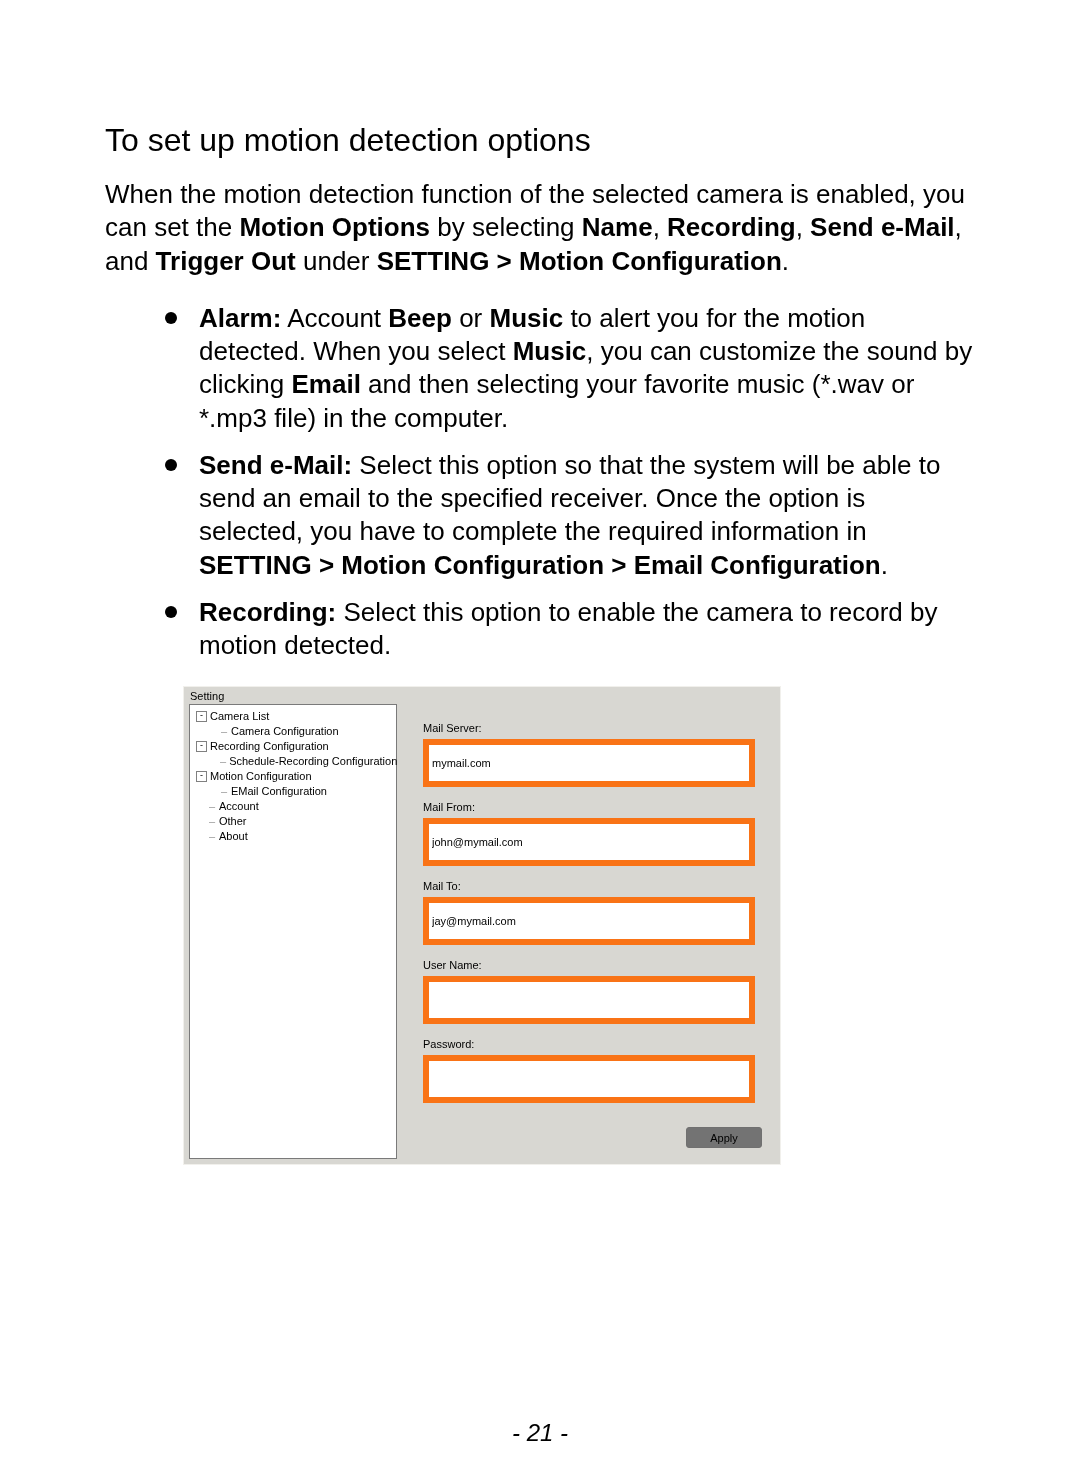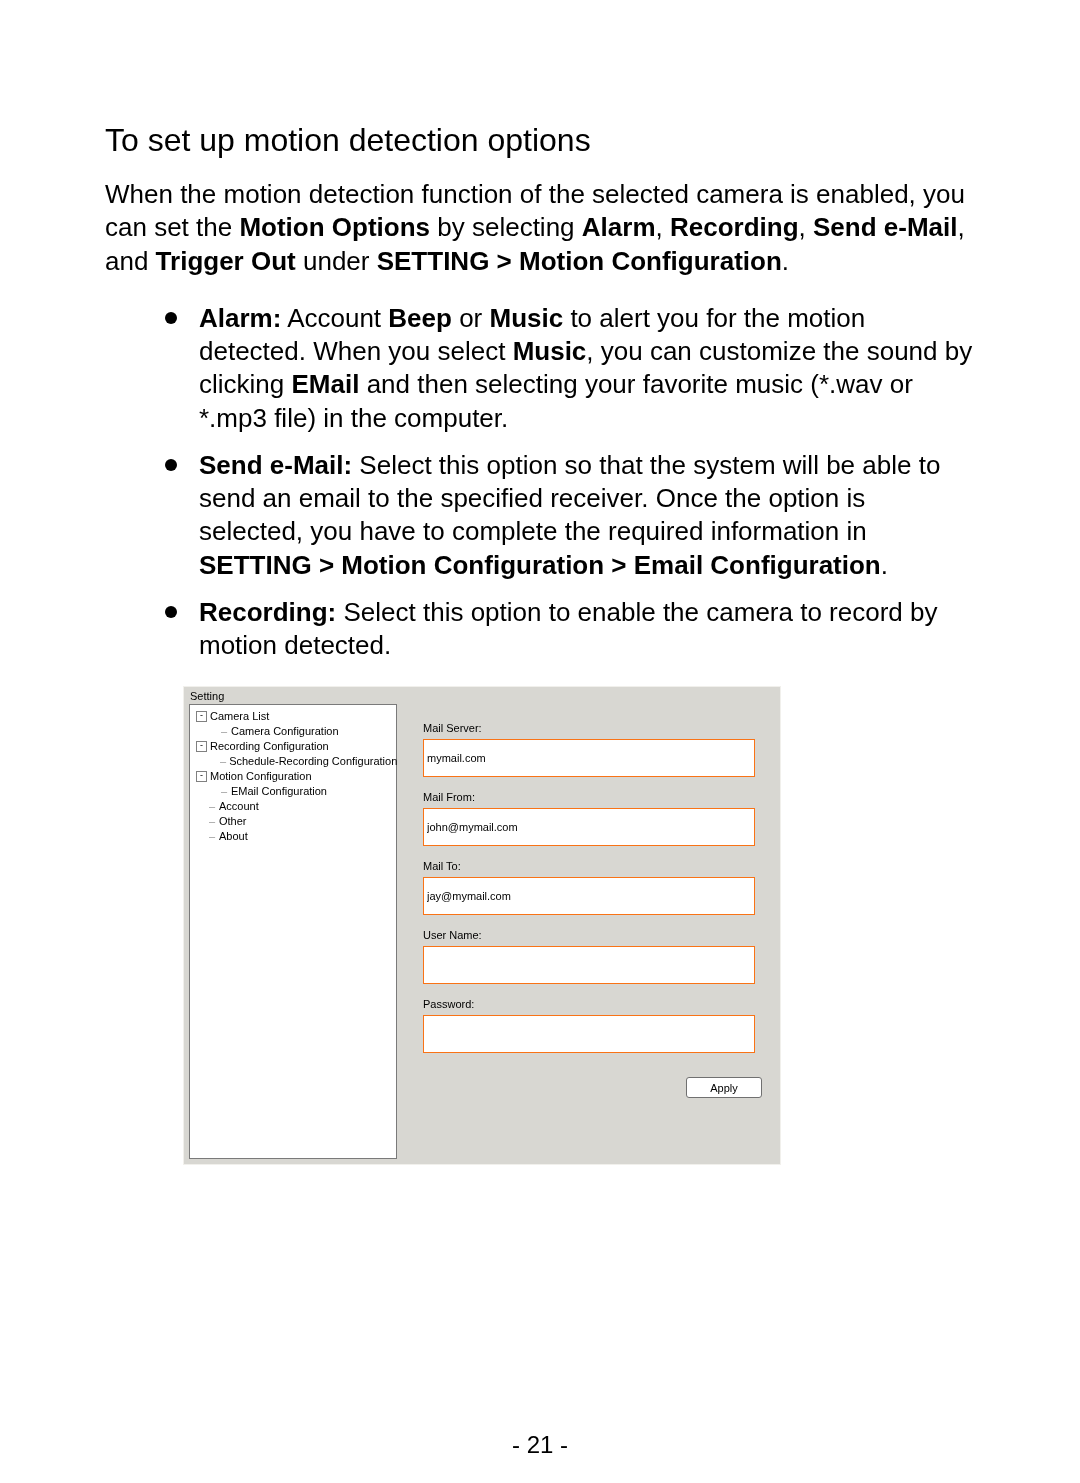--- a/index.html
+++ b/index.html
@@ -112,66 +112,67 @@
     box-sizing: border-box;
   }
   .form-group { margin-bottom: 14px; }
   .form-label {
     font-size: 11px;
     margin-bottom: 5px;
   }
   .text-input {
     width: 332px;
     height: 17px;
-    border: 1px solid #f97316;
+    border: 6px solid #f97316;
     background: #fff;
     font-size: 11px;
     padding: 18px 3px;
     box-sizing: border-box;
   }
   .apply-row {
     margin-top: 24px;
     text-align: right;
     padding-right: 0;
   }
   .apply-btn {
     width: 76px;
     height: 21px;
     font-size: 11px;
     font-family: Tahoma, Arial, sans-serif;
-    background: #ffffff;
+    background: #737373;
     border: 1px solid #707070;
     border-radius: 3px;
     cursor: pointer;
     padding: 0;
   }
 
   .page-number {
     position: absolute;
-    bottom: 24px;
+    bottom: 36px;
     left: 0;
     width: 1080px;
     text-align: center;
     font-size: 24px;
+    font-style: italic;
   }
 </style>
 </head>
 <body>
 
 <div class="page">
 
   <h2 class="title">To set up motion detection options</h2>
 
   <p class="intro">
-    <span>When the motion detection function of the selected camera is enabled, you can set the </span><b>Motion Options</b><span> by selecting </span><b>Alarm</b><span>, </span><b>Recording</b><span>, </span><b>Send e-Mail</b><span>, and </span><b>Trigger Out</b><span> under </span><b>SETTING &gt; Motion Configuration</b><span>.</span>
+    <span>When the motion detection function of the selected camera is enabled, you can set the </span><b>Motion Options</b><span> by selecting </span><b>Name</b><span>, </span><b>Recording</b><span>, </span><b>Send e-Mail</b><span>, and </span><b>Trigger Out</b><span> under </span><b>SETTING &gt; Motion Configuration</b><span>.</span>
   </p>
 
   <ul class="bullets">
     <li>
-      <b>Alarm:</b><span> Account </span><b>Beep</b><span> or </span><b>Music</b><span> to alert you for the motion detected. When you select </span><b>Music</b><span>, you can customize the sound by clicking </span><b>EMail</b><span> and then selecting your favorite music (*.wav or *.mp3 file) in the computer.</span>
+      <b>Alarm:</b><span> Account </span><b>Beep</b><span> or </span><b>Music</b><span> to alert you for the motion detected. When you select </span><b>Music</b><span>, you can customize the sound by clicking </span><b>Email</b><span> and then selecting your favorite music (*.wav or *.mp3 file) in the computer.</span>
     </li>
     <li>
       <b>Send e-Mail:</b><span> Select this option so that the system will be able to send an email to the specified receiver. Once the option is selected, you have to complete the required information in </span><b>SETTING &gt; Motion Configuration &gt; Email Configuration</b><span>.</span>
     </li>
     <li>
       <b>Recording:</b><span> Select this option to enable the camera to record by motion detected.</span>
     </li>
   </ul>
 
   <div class="settings-panel">

